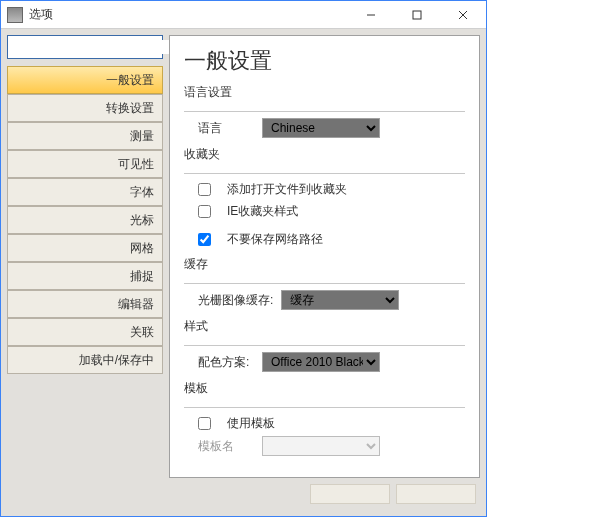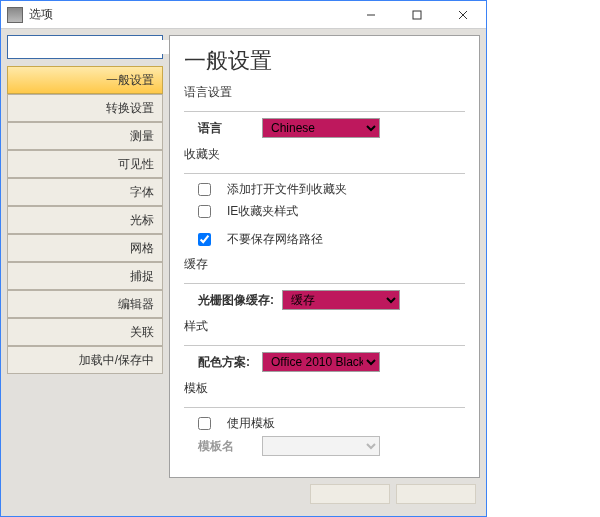--- a/index.html
+++ b/index.html
@@ -16,23 +16,23 @@
 .searchbox input { flex: 1; border: none; outline: none; font-size: 12px; color: #006ad1; }
 .search-icon { width: 14px; height: 14px; }
 .nav-item { height: 28px; border: 1px solid #b8b2a6; background: #efece4; display: flex; align-items: center; justify-content: flex-end; padding-right: 8px; color: #333; font-size: 12px; cursor: pointer; }
 .nav-item.selected { background: linear-gradient(#ffe9a8, #ffc94a); border-color: #c9a84b; }
 .content { flex: 1; border: 1px solid #a0a0a0; background: #fff; margin: 6px 6px 6px 2px; padding: 10px 14px; overflow: auto; }
 .page-title { font-family: "SimSun", serif; font-size: 22px; font-weight: normal; color: #333; margin-bottom: 8px; }
 .group { margin-bottom: 6px; }
 .group-header { font-size: 12px; color: #333; border-bottom: 1px solid #c8c8c8; padding-bottom: 10px; margin-bottom: 4px; }
 .group-body { padding-left: 14px; }
 .row { display: flex; align-items: center; height: 24px; gap: 8px; }
-.row label.lbl { min-width: 56px; color: #333; font-weight: bold; }
+.row label.lbl { min-width: 56px; color: #333; }
 .row label.lbl.disabled { color: #999; }
-.row select { width: 118px; height: 20px; border: 1px solid #a0a0a0; background: #be185d; font-size: 12px; padding-left: 4px; }
+.row select { width: 118px; height: 20px; border: 1px solid #a0a0a0; background: #737373; font-size: 12px; padding-left: 4px; }
 .row select:disabled { background: #eee; color: #999; }
 .checkrow { display: flex; align-items: center; height: 22px; gap: 4px; }
 .checkrow input[type="checkbox"] { width: 13px; height: 13px; }
 .checkrow span { font-size: 12px; color: #333; margin-left: 12px; }
 .footer { height: 32px; background: #e2e0dc; display: flex; justify-content: flex-end; padding-right: 10px; gap: 6px; }
 .footer-btn { width: 80px; height: 20px; background: #efece4; border: 1px solid #d4cfc3; }
 </style>
 </head>
 <body>
 

